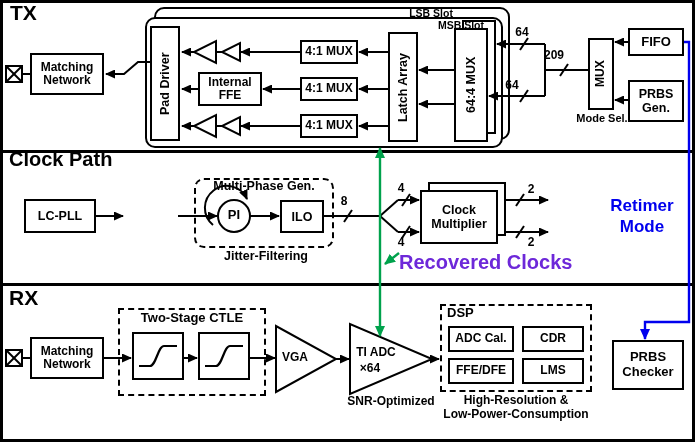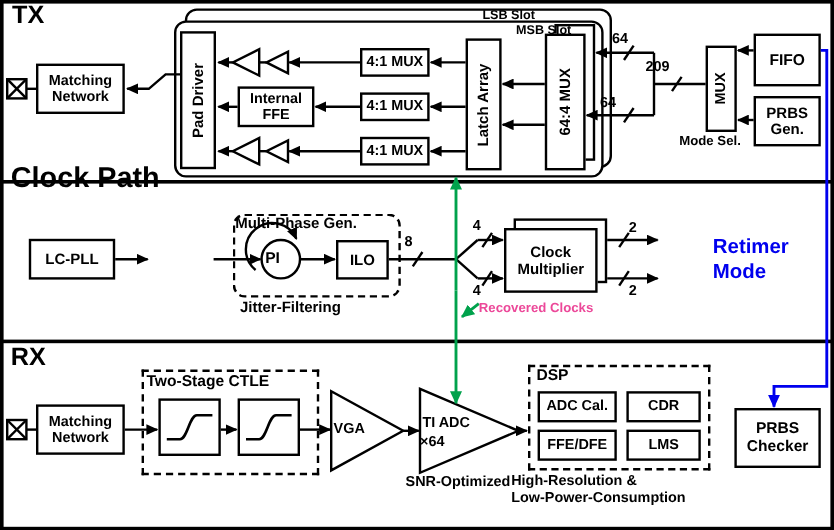--- a/index.html
+++ b/index.html
@@ -5,21 +5,21 @@
   *{margin:0;padding:0;box-sizing:border-box}
   body{background:#9a9a9a;font-family:"Liberation Sans",sans-serif}
   #fig{position:relative;width:695px;height:442px;background:#fff;overflow:hidden;
        font-family:"Liberation Sans",sans-serif;font-weight:bold;color:#000}
   .b{position:absolute;border:2px solid #000;background:#fff;display:flex;
      align-items:center;justify-content:center;text-align:center;line-height:1.12}
   .v{writing-mode:vertical-rl;transform:rotate(180deg)}
   .d{border-style:dashed;background:transparent}
   .r{border-radius:10px}
   .lbl{position:absolute;line-height:1.1}
-  .c{}
+  .c{text-align:center}
   .nw{white-space:nowrap}
   .hr{position:absolute;left:0;width:100%;height:3px;background:#000}
   svg.ov{position:absolute;left:0;top:0;pointer-events:none}
 </style>
 </head>
 <body>
 
 <div id="fig">
 
   <div class="hr" style="top:150px"></div>
@@ -31,21 +31,21 @@
   <div class="b" style="left:30px;top:53px;width:74px;height:42px;font-size:12px">Matching Network</div>
   <div class="b v" style="left:150px;top:26px;width:30px;height:115px;font-size:12.5px">Pad Driver</div>
   <div class="b" style="left:198px;top:72px;width:64px;height:34px;font-size:12px">Internal FFE</div>
   <div class="b nw" style="left:300px;top:40px;width:58px;height:24px;font-size:12px">4:1 MUX</div>
   <div class="b nw" style="left:300px;top:77px;width:58px;height:24px;font-size:12px">4:1 MUX</div>
   <div class="b nw" style="left:300px;top:114px;width:58px;height:24px;font-size:12px">4:1 MUX</div>
   <div class="b v" style="left:388px;top:32px;width:30px;height:110px;font-size:12.5px">Latch Array</div>
   <div class="b" style="left:462px;top:20px;width:34px;height:114px"></div>
   <div class="b v" style="left:454px;top:28px;width:34px;height:114px;font-size:12.5px">64:4 MUX</div>
   <div class="b v" style="left:588px;top:38px;width:26px;height:72px;font-size:12px">MUX</div>
-  <div class="b" style="left:628px;top:28px;width:56px;height:44px;font-size:13px">FIFO</div>
+  <div class="b" style="left:628px;top:28px;width:56px;height:28px;font-size:13px">FIFO</div>
   <div class="b" style="left:628px;top:80px;width:56px;height:42px;font-size:12.5px">PRBS Gen.</div>
 
   <div class="b" style="left:24px;top:199px;width:72px;height:34px;font-size:12.5px">LC-PLL</div>
   <div class="b d r" style="left:194px;top:178px;width:140px;height:70px"></div>
   <div class="b" style="left:280px;top:200px;width:44px;height:33px;font-size:12.5px">ILO</div>
   <div class="b" style="left:428px;top:182px;width:78px;height:54px"></div>
   <div class="b" style="left:420px;top:190px;width:78px;height:54px;font-size:12.5px">Clock Multiplier</div>
 
   <div class="b" style="left:30px;top:337px;width:74px;height:42px;font-size:12px">Matching Network</div>
   <div class="b d" style="left:118px;top:308px;width:148px;height:88px"></div>
@@ -158,39 +158,39 @@
     </g>
 
     <g stroke="#0000ee" stroke-width="2.4" fill="none">
       <polyline points="684,42 689,42 689,322 645,322 645,339" marker-end="url(#abl)"></polyline>
     </g>
 
     <rect x="1.5" y="1.5" width="692" height="439" fill="none" stroke="#000" stroke-width="3"></rect>
   </svg>
 
   <div class="lbl" style="left:10px;top:1px;font-size:21px">TX</div>
-  <div class="lbl" style="left:9px;top:136px;font-size:24px">Clock Path</div>
+  <div class="lbl" style="left:9px;top:148px;font-size:20px">Clock Path</div>
   <div class="lbl" style="left:9px;top:286px;font-size:21px">RX</div>
 
   <div class="lbl c nw" style="left:402px;top:8px;width:58px;font-size:10.5px">LSB Slot</div>
   <div class="lbl c nw" style="left:430px;top:20px;width:62px;font-size:10.5px">MSB Slot</div>
   <div class="lbl c" style="left:510px;top:26px;width:24px;font-size:12px">64</div>
   <div class="lbl c" style="left:538px;top:49px;width:32px;font-size:12px">209</div>
   <div class="lbl c" style="left:500px;top:79px;width:24px;font-size:12px">64</div>
   <div class="lbl c nw" style="left:566px;top:112px;width:72px;font-size:11px">Mode Sel.</div>
 
   <div class="lbl c nw" style="left:196px;top:180px;width:136px;font-size:12.5px">Multi-Phase Gen.</div>
   <div class="lbl c nw" style="left:200px;top:250px;width:132px;font-size:12.5px">Jitter-Filtering</div>
   <div class="lbl c" style="left:221px;top:208px;width:26px;font-size:13px">PI</div>
   <div class="lbl c" style="left:337px;top:195px;width:14px;font-size:12px">8</div>
   <div class="lbl c" style="left:394px;top:182px;width:14px;font-size:12px">4</div>
   <div class="lbl c" style="left:394px;top:236px;width:14px;font-size:12px">4</div>
   <div class="lbl c" style="left:524px;top:183px;width:14px;font-size:12px">2</div>
   <div class="lbl c" style="left:524px;top:236px;width:14px;font-size:12px">2</div>
-  <div class="lbl nw" style="left:399px;top:251px;width:160px;font-size:11px;color:#ec4899">Recovered Clocks</div>
+  <div class="lbl nw" style="left:399px;top:251px;width:160px;font-size:20px;color:#6d28d9">Recovered Clocks</div>
   <div class="lbl c" style="left:594px;top:195px;width:96px;font-size:17px;line-height:1.25;color:#0000ee">Retimer Mode</div>
 
   <div class="lbl c nw" style="left:122px;top:311px;width:140px;font-size:13px">Two-Stage CTLE</div>
   <div class="lbl c nw" style="left:278px;top:351px;width:34px;font-size:12px">VGA</div>
   <div class="lbl c nw" style="left:352px;top:346px;width:48px;font-size:12px">TI ADC</div>
   <div class="lbl c nw" style="left:350px;top:362px;width:40px;font-size:12px">×64</div>
   <div class="lbl c nw" style="left:338px;top:395px;width:106px;font-size:12px">SNR-Optimized</div>
   <div class="lbl nw" style="left:447px;top:306px;width:44px;font-size:13px">DSP</div>
   <div class="lbl c nw" style="left:426px;top:394px;width:180px;font-size:12px">High-Resolution &amp;</div>
   <div class="lbl c nw" style="left:426px;top:408px;width:180px;font-size:12px">Low-Power-Consumption</div>

